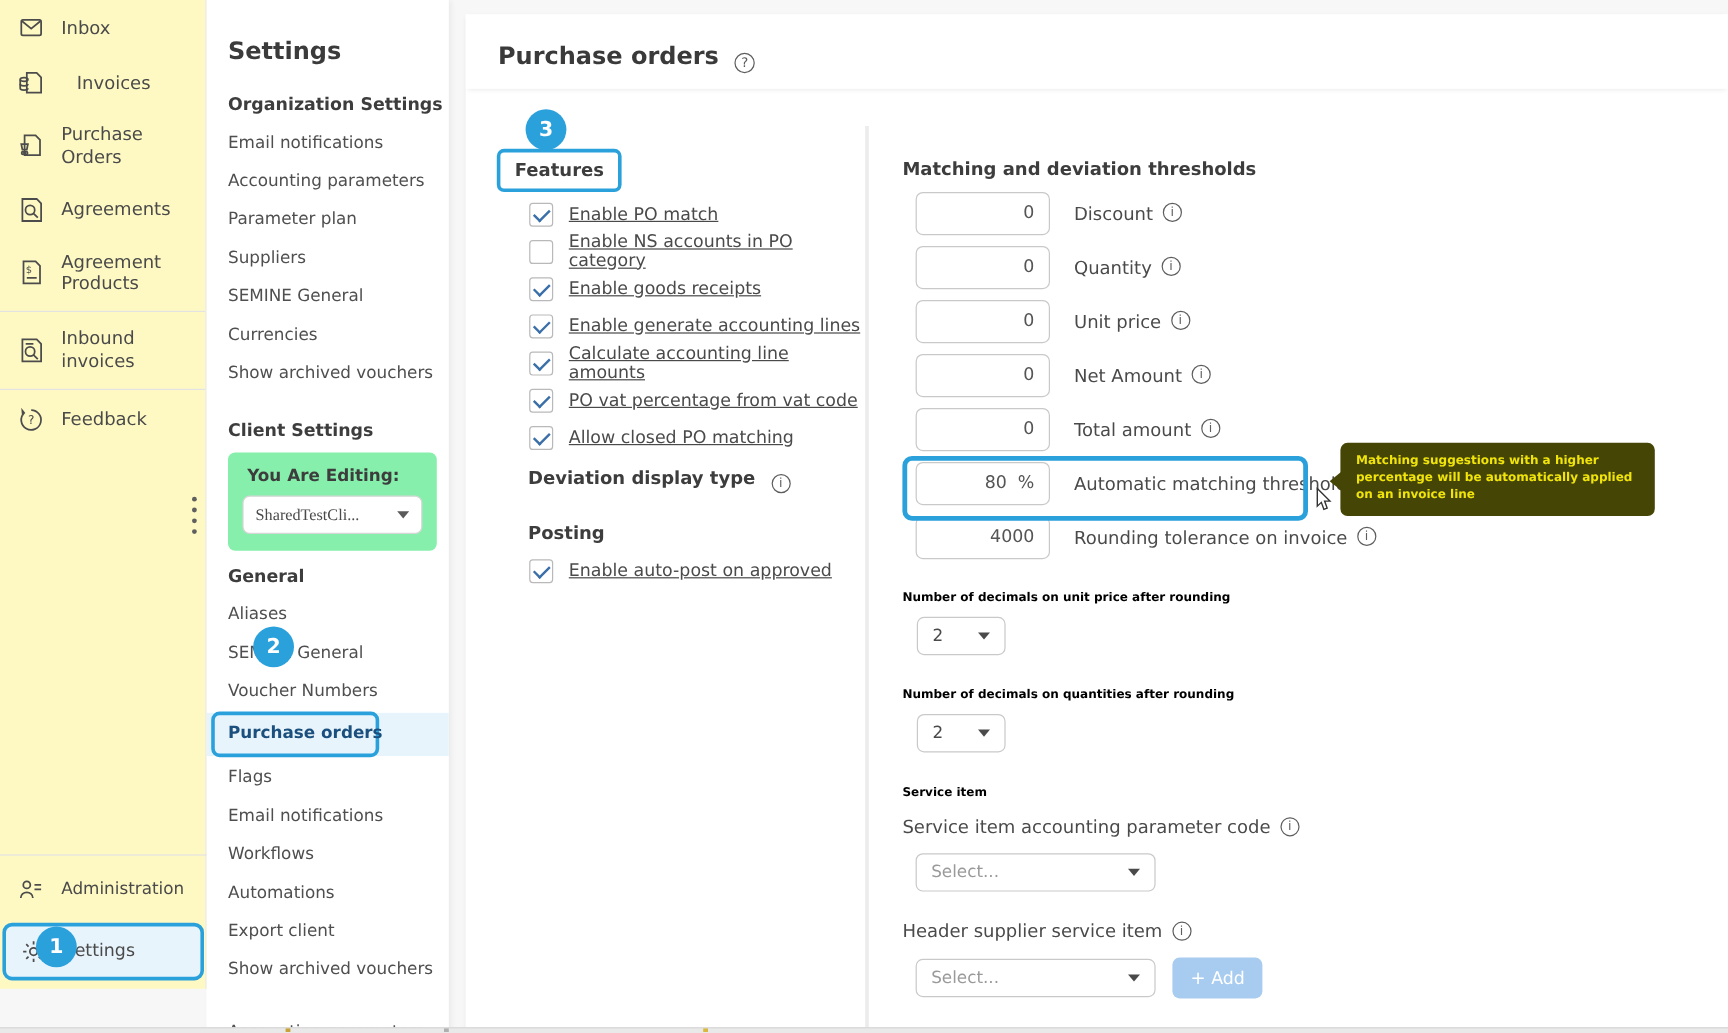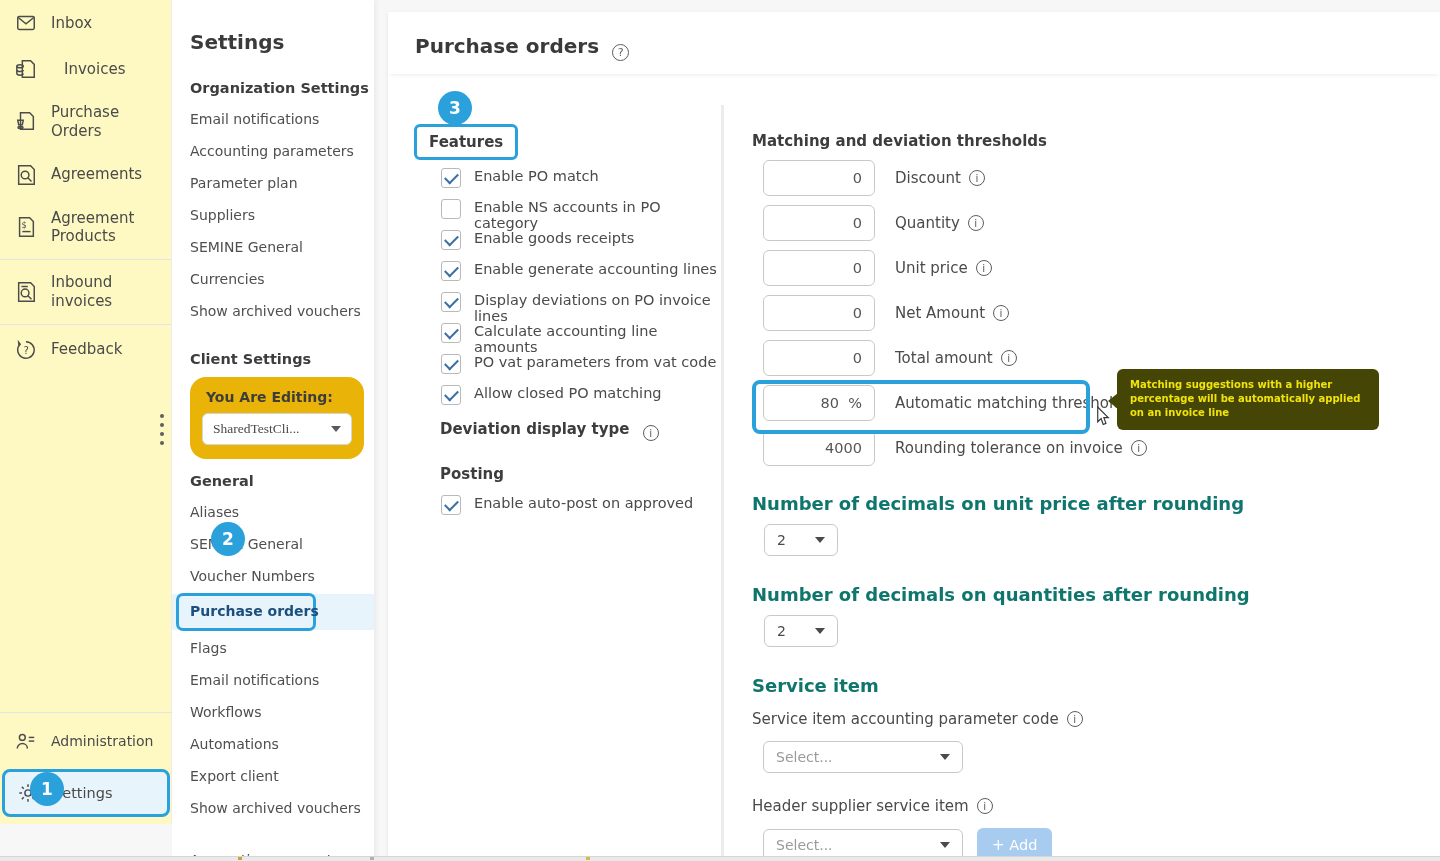--- a/index.html
+++ b/index.html
@@ -15,21 +15,21 @@
   .sidebar-bottom { position:absolute; left:0; bottom:5px; width:172px; }
   .sidebar-bottom .side-div { margin:0 0 6px 0; }
   .settings-hl { margin:4px 2px 2px 2px; border:3px solid #2ba1dc; border-radius:8px; background:#e8f4fc; }
   .settings-hl .side-item { padding:9px 10px 9px 11px; }
 
   
   .settings-nav { position:absolute; left:172px; top:0; width:202px; height:861px; background:#fff; box-shadow:2px 0 5px rgba(0,0,0,0.06); z-index:2; padding:30px 0 0 18px; }
   .nav-title { font-size:20px; font-weight:bold; color:#3b3b3b; margin-bottom:26px; }
   .nav-heading { font-size:14.5px; font-weight:bold; color:#3d3d3d; margin:14px 0 7px 0; }
   .nav-item { font-size:14px; color:#4f4f4f; padding:8px 0; cursor:pointer; }
-  .editing-box { background:#eab308; border-radius:16px; margin:10px 10px 12px 0; padding:12px 12px 14px 12px; }
+  .editing-box { background:#86efac; border-radius:6px; margin:10px 10px 12px 0; padding:12px 12px 14px 12px; }
   .editing-label { font-size:14px; font-weight:bold; color:#3d3d3d; margin-bottom:8px; padding-left:4px; }
   .editing-select { background:#fff; border:1px solid #d6d6d6; border-radius:6px; padding:7px 10px; font-size:13.5px; color:#4a4a4a; display:flex; align-items:center; justify-content:space-between; cursor:pointer;font-family:Liberation Serif, serif; }
   .caret { width:0; height:0; border-left:5px solid transparent; border-right:5px solid transparent; border-top:6px solid #5a5a5a; }
   .sel-row { position:relative; height:36px; margin:2px 0; }
   .sel-bg { position:absolute; left:-18px; right:0; top:0; bottom:0; background:#e8f4fc; }
   .sel-border { position:absolute; left:-14px; top:-1px; width:140px; height:38px; border:3px solid #2ba1dc; border-radius:7px; }
   .sel-label { position:absolute; left:0; top:9px; font-size:14px; font-weight:bold; color:#1b4f7e; }
   .clipped-item { position:absolute; left:18px; top:852px; font-size:14px; color:#4f4f4f; }
 
   
@@ -40,41 +40,41 @@
 
   .round-icon { display:inline-flex; width:17px; height:17px; border:1.4px solid #5d5d5d; border-radius:50%; align-items:center; justify-content:center; font-size:11px; color:#5d5d5d; vertical-align:-3px; margin-left:8px; cursor:pointer; font-weight:normal; }
   .icon-q::before { content:"?"; }
   .icon-i::before { content:"i"; font-style:normal; }
   .info { width:16px; height:16px; font-size:10.5px; border-width:1.3px; }
 
   
   .feat-col { position:absolute; left:26px; top:112px; width:305px; }
   .features-box { display:inline-block; border:3.5px solid #2ba1dc; border-radius:6px; padding:5px 12px 6px 12px; margin-bottom:8px; background:#fff; }
   .features-label { font-size:15px; font-weight:bold; color:#3d3d3d; }
-  .cb-row { display:flex; align-items:flex-start; gap:13px; margin:0 0 10px 27px; height:21px; }
+  .cb-row { display:flex; align-items:center; gap:13px; margin:0 0 10px 27px; height:21px;text-decoration:underline; }
   .checkbox { width:20px; height:20px; border:1px solid #b9b9b9; border-radius:3px; background:#fff; position:relative; flex:0 0 20px; cursor:pointer; }
   .checkbox.checked::after { content:""; position:absolute; left:3px; top:4px; width:11px; height:6px; border-left:2.4px solid #3a6fa8; border-bottom:2.4px solid #3a6fa8; transform:rotate(-45deg); }
   .cb-label { font-size:14.5px; color:#4a4a4a; }
   .sub-heading { font-size:15px; font-weight:bold; color:#3d3d3d; }
   .dd { border:1px solid #c9c9c9; border-radius:6px; background:#fff; display:flex; align-items:center; justify-content:space-between; padding:0 12px; font-size:14px; color:#4a4a4a; cursor:pointer; height:32px; }
   .dd .caret { border-top-color:#4a4a4a; }
   .deviation-head { margin:14px 0 12px 26px; }
   .dd-numeric { width:200px; margin-left:36px; }
   .posting-head { margin:24px 0 12px 26px; }
 
   
   .thr-col { position:absolute; left:364px; top:120px; width:680px; }
   .thr-heading { font-size:15px; font-weight:bold; color:#3d3d3d; margin-bottom:10px; }
   .thr-rows { display:flex; flex-direction:column; gap:9px; margin-left:11px; }
   .thr-row { display:flex; align-items:center; gap:20px; height:36px; }
   .thr-input { width:112px; height:36px; border:1px solid #c9c9c9; border-radius:6px; background:#fff; font-size:14.5px; color:#555; text-align:right; padding-right:12px; font-family:inherit; }
-  .thr-label { font-size:15px; color:#4a4a4a; display:flex; align-items:center; }
+  .thr-label { font-size:15px; color:#4a4a4a; display:flex; }
   .thr-row.hl { position:relative; }
   .thr-row.hl::before { content:""; position:absolute; left:-11px; top:-5px; width:330px; height:46px; border:4px solid #2ba1dc; border-radius:8px; pointer-events:none; }
-  .sec-label { font-size:18px; font-weight:bold; color:#0f766e; }
+  .sec-label { font-size:10px; font-weight:bold; color:#000000; }
   .dd-small { width:74px; margin:10px 0 0 12px; }
   .m-top27 { margin-top:27px; }
   .m-top28 { margin-top:28px; }
   .svc-label { font-size:15px; color:#4a4a4a; margin-top:14px; display:flex; align-items:center; }
   .dd-select { width:200px; margin:13px 0 0 11px; color:#9a9a9a; }
   .svc-row { display:flex; align-items:center; gap:14px; }
   .add-btn { background:#a8cbf0; color:#fff; border:none; border-radius:6px; font-size:14.5px; padding:8px 15px; margin-top:13px; cursor:pointer; font-family:inherit; }
   .add-btn::before { content:"+ "; font-size:15px; }
 
   
@@ -263,29 +263,25 @@
     <div class="cb-row">
       <span class="checkbox checked"></span>
       <span class="cb-label">Enable goods receipts</span>
     </div>
     <div class="cb-row">
       <span class="checkbox checked"></span>
       <span class="cb-label">Enable generate accounting lines</span>
     </div>
     <div class="cb-row">
       <span class="checkbox checked"></span>
-      <span class="cb-label">Display deviations on PO invoice lines</span>
-    </div>
-    <div class="cb-row">
-      <span class="checkbox checked"></span>
       <span class="cb-label">Calculate accounting line amounts</span>
     </div>
     <div class="cb-row">
       <span class="checkbox checked"></span>
-      <span class="cb-label">PO vat parameters from vat code</span>
+      <span class="cb-label">PO vat percentage from vat code</span>
     </div>
     <div class="cb-row">
       <span class="checkbox checked"></span>
       <span class="cb-label">Allow closed PO matching</span>
     </div>
 
     <div class="sub-heading deviation-head">
       <span>Deviation display type</span>
       <span class="round-icon icon-i info"></span>
     </div>

